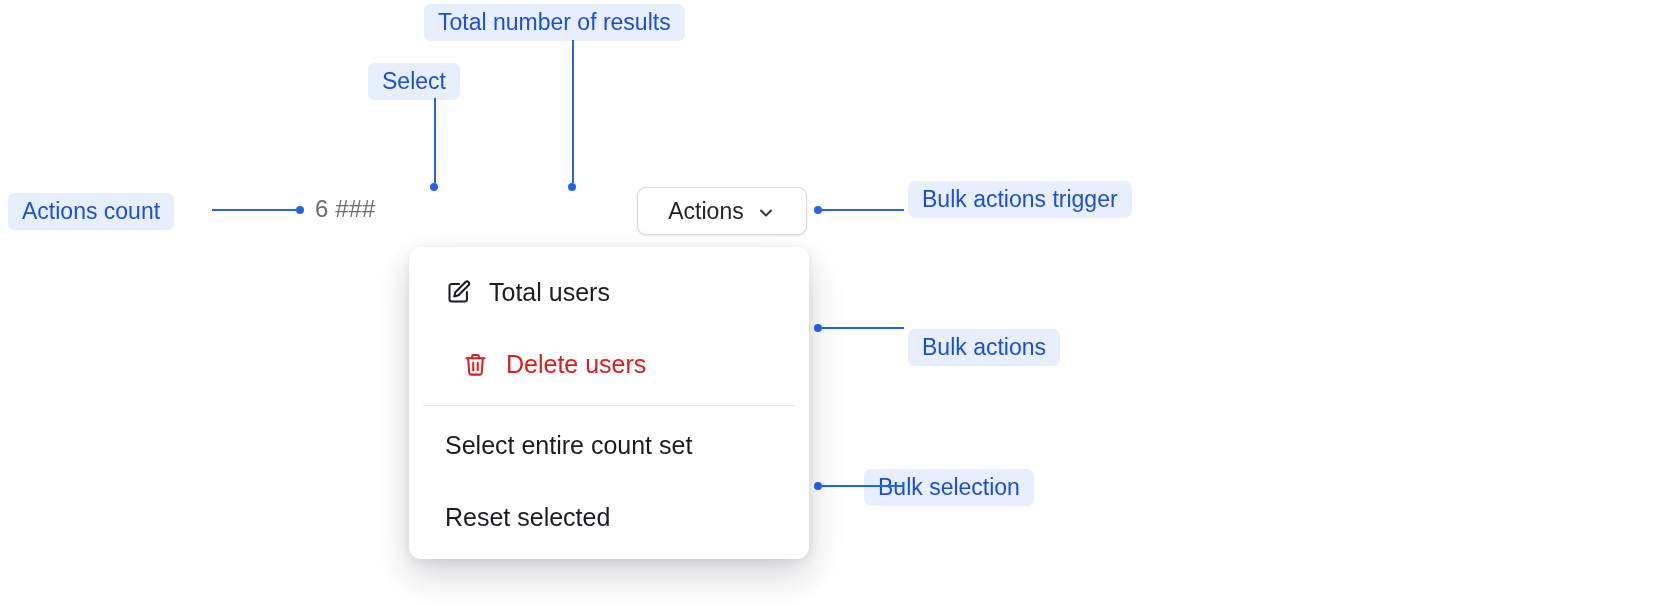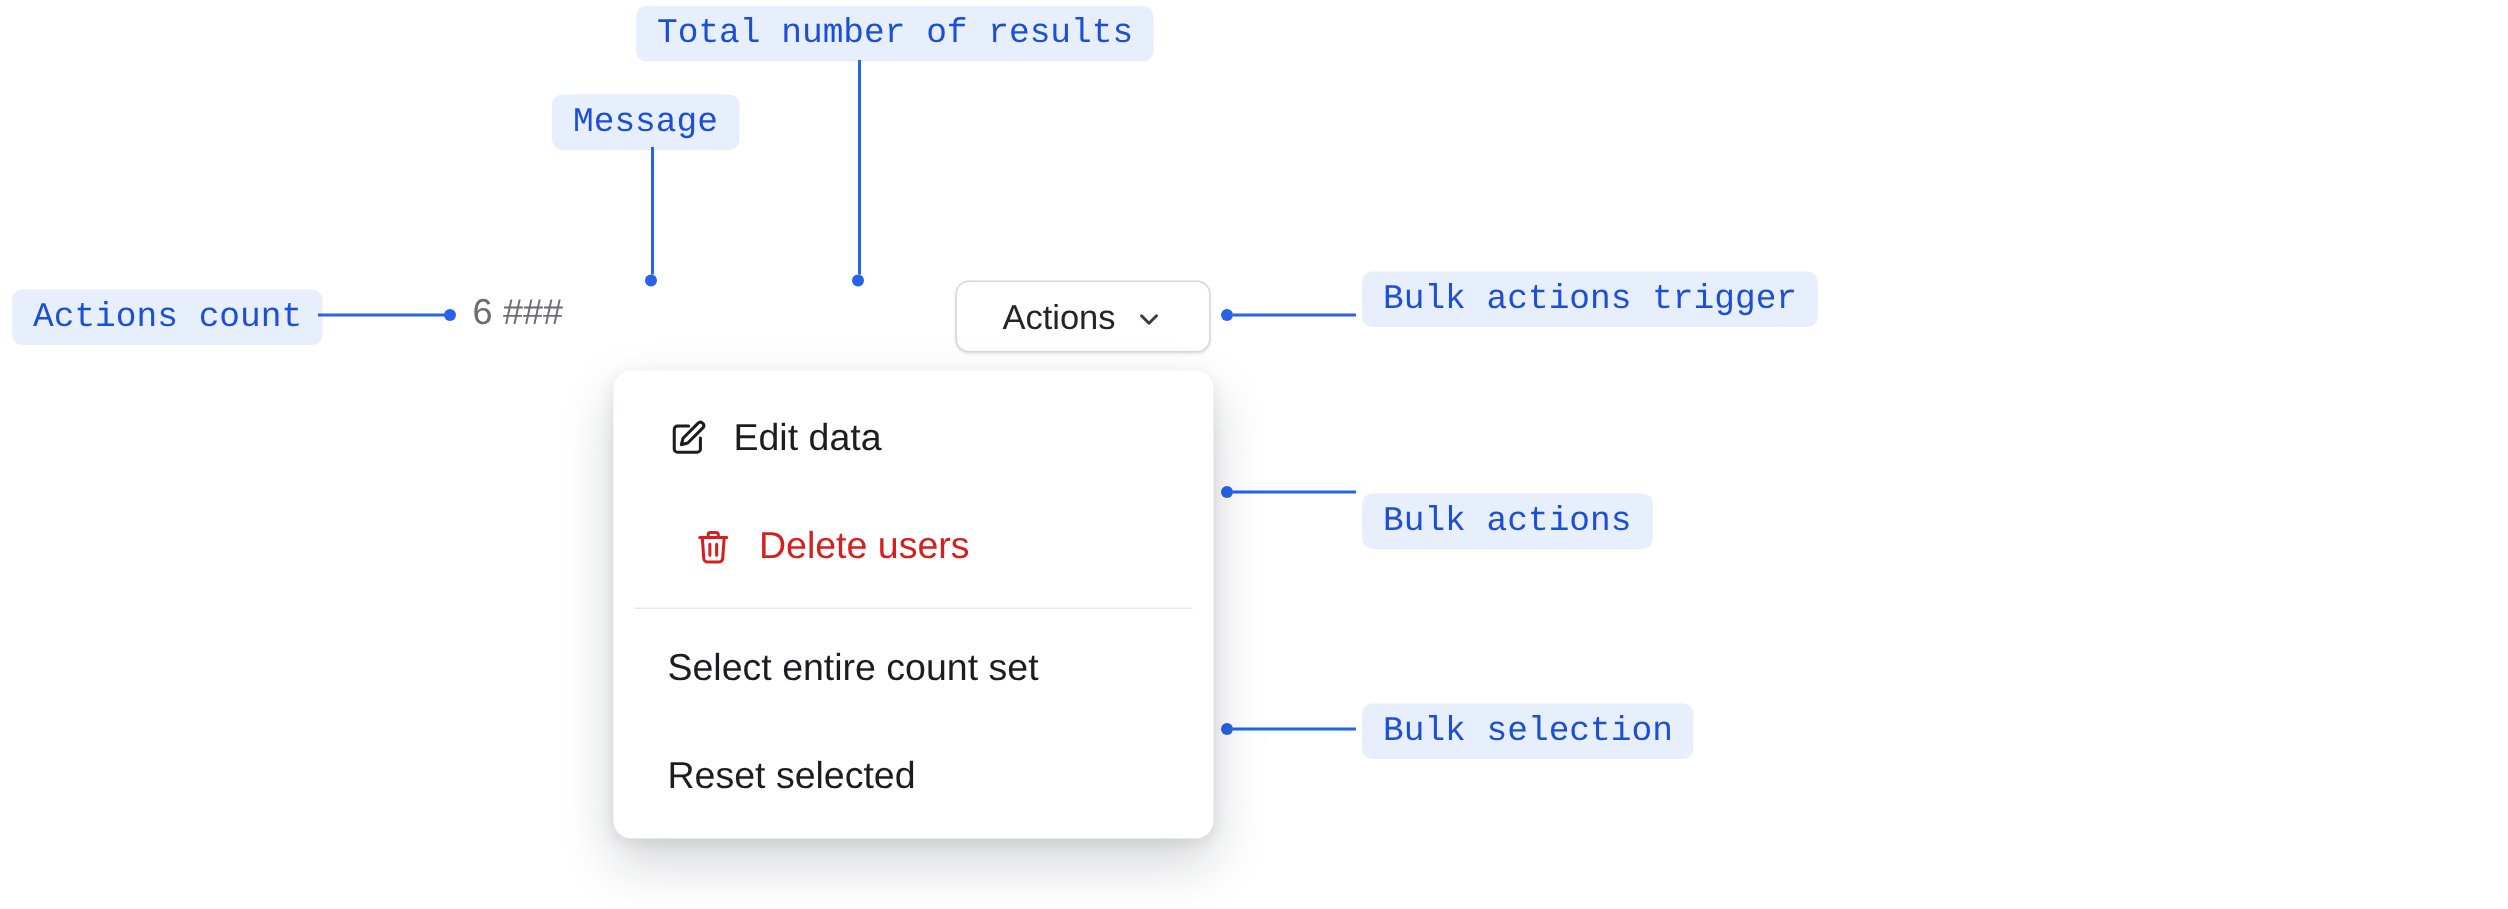--- a/index.html
+++ b/index.html
@@ -6,21 +6,21 @@
   .canvas{
     position:relative;width:1672px;height:606px;background:#ffffff;
     font-family:"Liberation Sans",sans-serif;overflow:hidden;
   }
   
   .callout{
     position:absolute;
     background:var(--c-accent_soft,#e8effc);
     color:var(--c-accent,#1d4ed8);
     font-size:23px;font-weight:500;line-height:27px;
-    padding:5px 14px;border-radius:7px;white-space:nowrap;font-family:Liberation Mono, monospace;
+    padding:5px 14px;border-radius:7px;white-space:nowrap;
   }
   
   .line{position:absolute;background:var(--c-connector,#2563eb);}
   .dot{position:absolute;width:8px;height:8px;border-radius:50%;background:var(--c-connector,#2563eb);}
   
   .selection-message{
     position:absolute;left:315px;top:195px;
     font-size:24px;color:var(--c-message_text,#6e6b75);
     display:flex;gap:7px;white-space:nowrap;
   }
@@ -51,25 +51,25 @@
   .menu-item.danger{color:var(--c-danger,#d6201f);margin-left:17px;}
   .menu-item + .menu-item{margin-top:24px;}
   .menu-divider{height:1px;background:var(--c-divider,#e7e7ea);margin:17px 14px 15px 14px;}
 </style>
 </head>
 <body>
 
 <div class="canvas">
 
   <div class="callout" style="left:424px;top:4px;">Total number of results</div>
-  <div class="callout" style="left:368px;top:63px;">Message</div>
+  <div class="callout" style="left:368px;top:63px;">Select</div>
   <div class="callout" style="left:8px;top:193px;">Actions count</div>
   <div class="callout" style="left:908px;top:181px;">Bulk actions trigger</div>
   <div class="callout" style="left:908px;top:329px;">Bulk actions</div>
-  <div class="callout" style="left:908px;top:469px;">Bulk selection</div>
+  <div class="callout" style="left:864px;top:469px;">Bulk selection</div>
 
   <div class="line" style="left:572px;top:40px;width:2px;height:143px;"></div>
   <div class="dot" style="left:568px;top:183px;"></div>
 
   <div class="line" style="left:434px;top:98px;width:2px;height:85px;"></div>
   <div class="dot" style="left:430px;top:183px;"></div>
 
   <div class="line" style="left:212px;top:209px;width:88px;height:2px;"></div>
   <div class="dot" style="left:296px;top:206px;"></div>
 
@@ -98,21 +98,21 @@
 
   <div class="menu">
 
     <div class="menu-item">
       <span class="mi-icon">
         <svg viewBox="0 0 24 24" fill="none" stroke="currentColor" stroke-width="1.8" stroke-linecap="round" stroke-linejoin="round">
           <path d="M12.5 4.5H6a2 2 0 0 0-2 2V18a2 2 0 0 0 2 2h11.5a2 2 0 0 0 2-2v-6.5"></path>
           <path d="M18.3 2.6a2 2 0 0 1 2.8 2.8L12 14.5l-3.8 1 1-3.8z"></path>
         </svg>
       </span>
-      <span>Edit data</span>
+      <span>Total users</span>
     </div>
 
     <div class="menu-item danger">
       <span class="mi-icon">
         <svg viewBox="0 0 24 24" fill="none" stroke="currentColor" stroke-width="1.8" stroke-linecap="round" stroke-linejoin="round">
           <path d="M4 6.5h16"></path>
           <path d="M9 6.5V4.8a1.3 1.3 0 0 1 1.3-1.3h3.4A1.3 1.3 0 0 1 15 4.8v1.7"></path>
           <path d="M18.5 6.5l-.9 12.6a2 2 0 0 1-2 1.9H8.4a2 2 0 0 1-2-1.9L5.5 6.5"></path>
           <path d="M10 10.5v6.5M14 10.5v6.5"></path>
         </svg>

